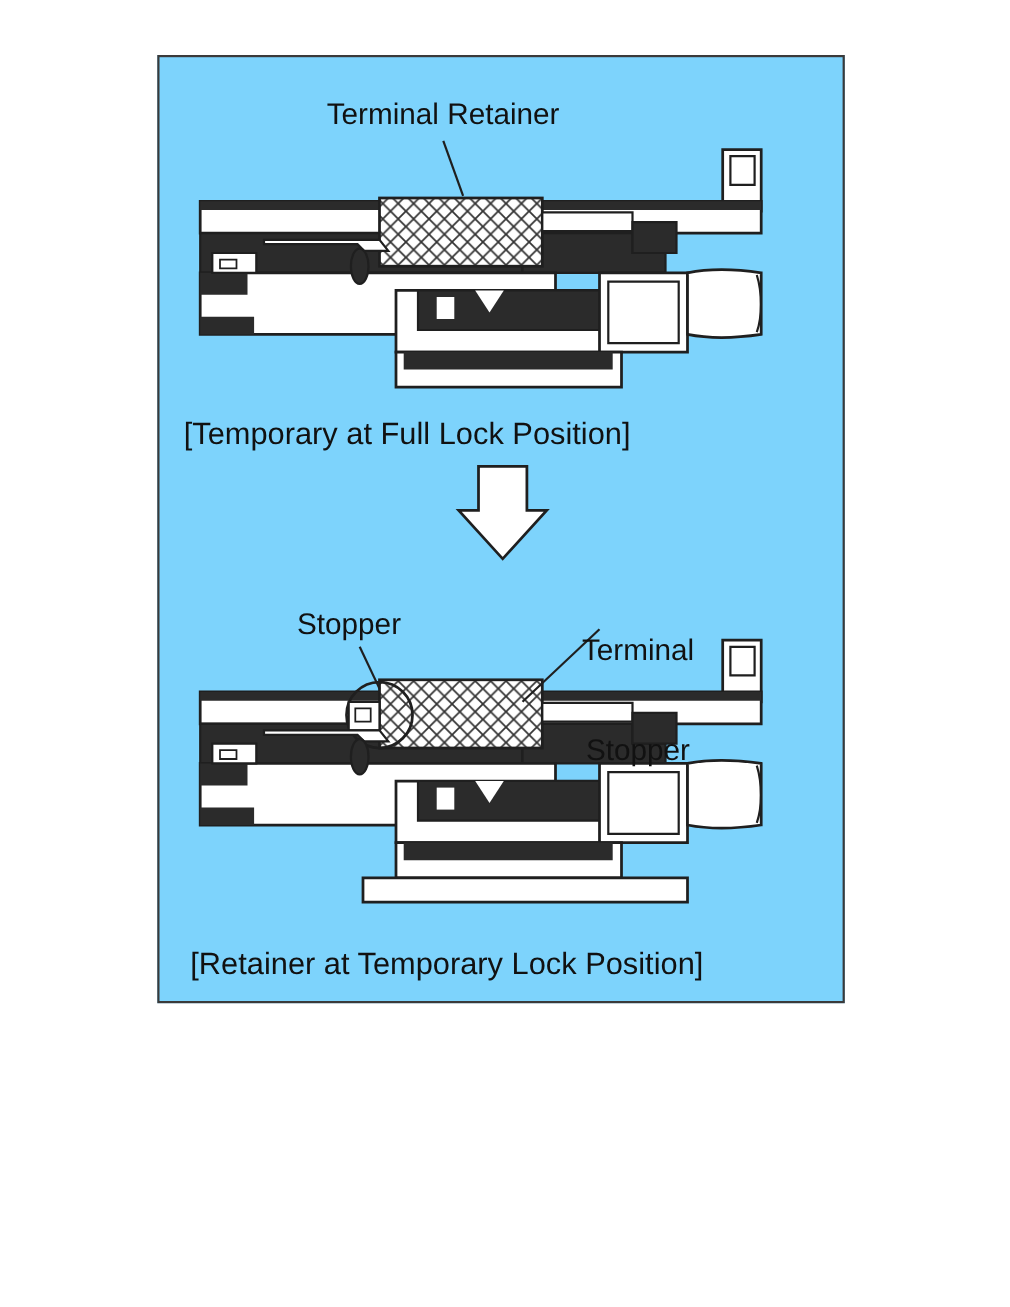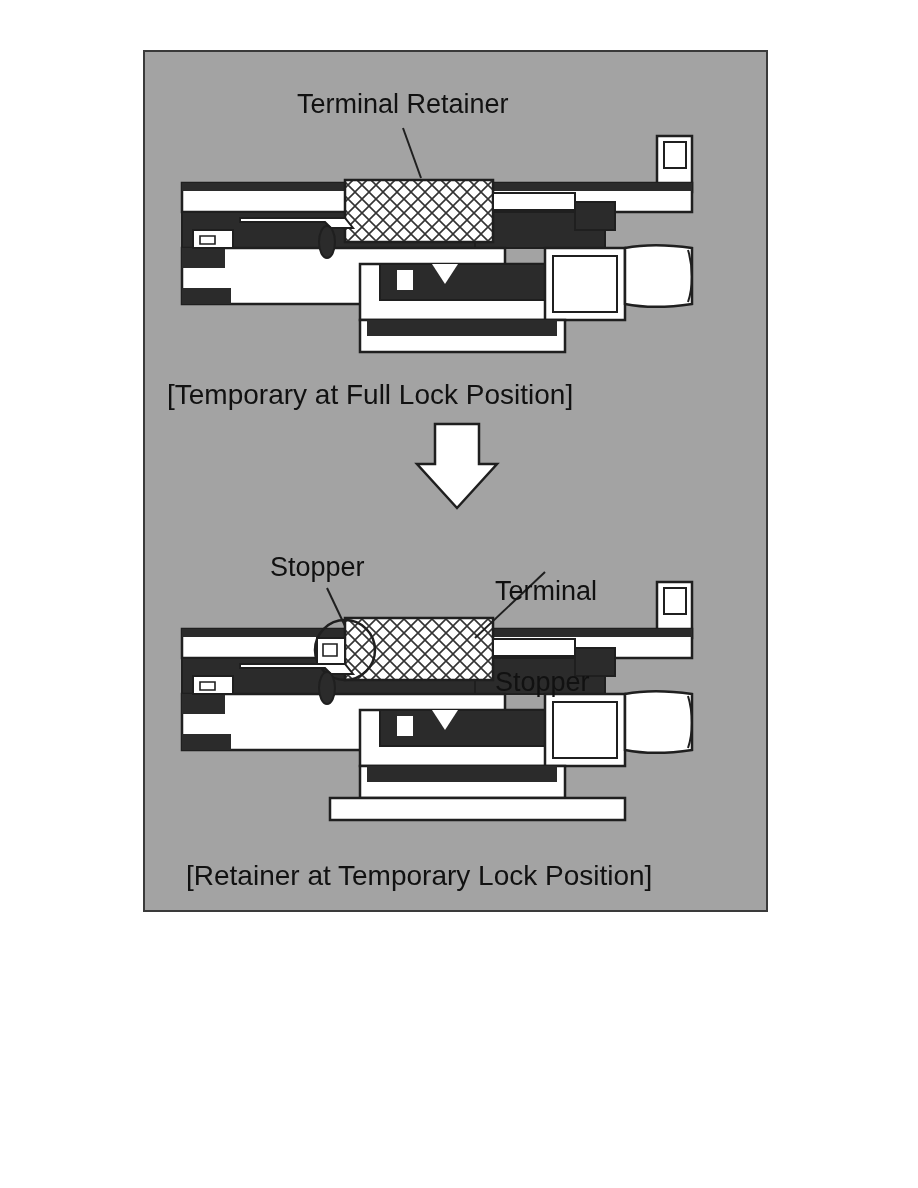--- a/index.html
+++ b/index.html
@@ -17,21 +17,21 @@
   }
 
   #figure-frame {
     position: absolute;
     left: 143px;
     top: 50px;
     width: 625px;
     height: 862px;
     border: 2px solid #3a3a3a;
     box-sizing: border-box;
-    background: #a3a3a3;
+    background: #7dd3fc;
   }
 
   .fig-svg {
     position: absolute;
     left: 0;
     top: 0;
   }
 
   .label-text {
     position: absolute;
@@ -49,35 +49,34 @@
   }
   #label-stopper {
     left: 125px;
     top: 500px;
     font-size: 27px;
   }
   #label-terminal-retainer-bottom {
     left: 350px;
     top: 464px;
     font-size: 27px;
-    text-align: left;
+    text-align: center;
     width: 170px;
   }
 
   
   #caption-full-lock {
     left: 22px;
     top: 327px;
     font-size: 28px;
   }
   #caption-temp-lock {
     left: 28px;
     top: 808px;
     font-size: 28px;
-    margin-left: 13px;
   }
 
   .caption-line2 { display: block; }
 </style>
 </head>
 <body>
 
 <div id="figure-frame">
 
   <svg class="fig-svg" width="621" height="858" viewBox="0 0 621 858">

